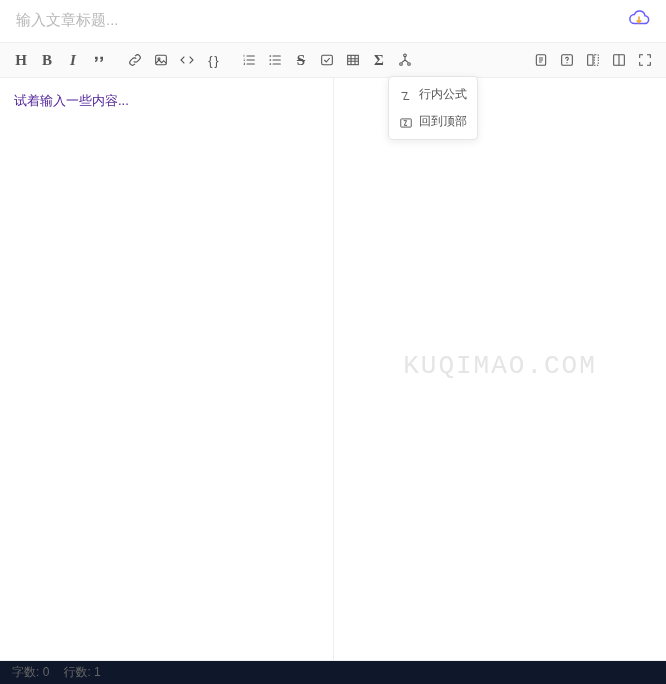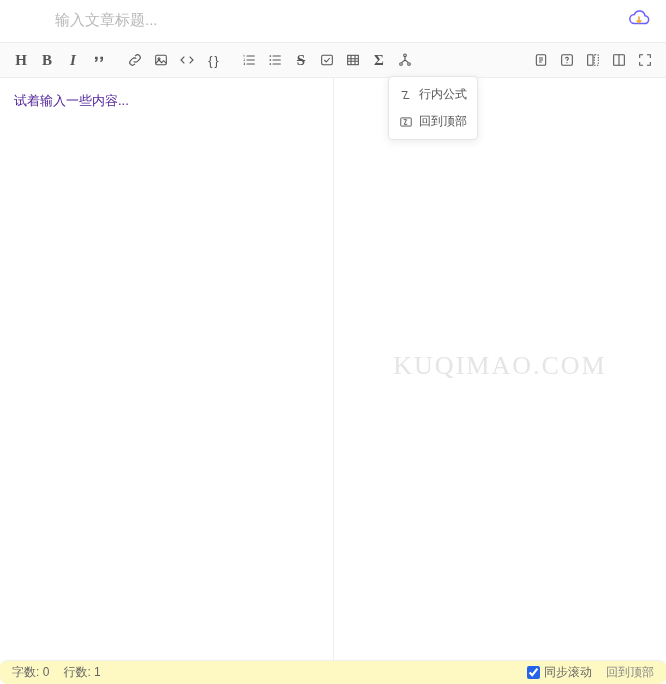--- a/index.html
+++ b/index.html
@@ -1,33 +1,33 @@
 <!DOCTYPE html>
 <html><head>
 <meta charset="utf-8">
 <style>
   * { box-sizing: border-box; margin: 0; padding: 0; }
   body { font-family: -apple-system, BlinkMacSystemFont, "Segoe UI", Arial, sans-serif; font-size: 13px; color: #333; background: #fff; width: 666px; height: 684px; overflow: hidden; position: relative; }
-  .title-row { display: flex; align-items: center; padding: 4px 16px 8px 16px; height: 42px; margin-left: 39px; }
+  .title-row { display: flex; align-items: center; padding: 4px 16px 8px 16px; height: 42px; }
   .title-input { flex: 1; border: none; outline: none; font-size: 15px; color: #333; background: transparent; }
   .title-input::placeholder { color: #b8b8b8; }
   .save-icon { width: 22px; height: 22px; display: flex; align-items: center; justify-content: center; }
   .toolbar { display: flex; align-items: center; padding: 4px 8px; height: 36px; background: #fafafa; border-top: 1px solid #eee; border-bottom: 1px solid #eee; }
   .tbtn { width: 26px; height: 26px; display: flex; align-items: center; justify-content: center; color: #555; cursor: pointer; border-radius: 3px; }
   .tbtn svg { width: 16px; height: 16px; stroke: currentColor; fill: none; stroke-width: 1.6; }
   .tbtn .fillglyph { fill: currentColor; stroke: none; }
   .spacer { flex: 1; }
   .content { display: flex; height: calc(100% - 42px - 36px - 24px); }
   .editor { width: 50%; padding: 14px 14px; color: #4c1d95; font-size: 13px; overflow: auto; }
   .preview { width: 50%; border-left: 1px solid #eee; position: relative; }
-  .watermark { position: absolute; top: 50%; left: 50%; transform: translate(-50%, -18px); color: #e5e5e5; font-size: 26px; letter-spacing: 2px; font-family: Liberation Serif, serif; font-weight: 300; white-space: nowrap; user-select: none; }
+  .watermark { position: absolute; top: 50%; left: 50%; transform: translate(-50%, -18px); color: #e5e5e5; font-size: 26px; letter-spacing: 2px; font-family: Liberation Mono, monospace; font-weight: 300; white-space: nowrap; user-select: none; }
   .dropdown { position: absolute; top: 76px; left: 388px; background: #fff; border: 1px solid #e5e5e5; border-radius: 4px; box-shadow: 0 2px 8px rgba(0,0,0,0.08); padding: 4px 0; min-width: 76px; }
-  .ditem { display: flex; align-items: center; gap: 6px; padding: 5px 10px; font-size: 12px; color: #555; cursor: pointer; white-space: nowrap; }
+  .ditem { display: flex; align-items: flex-end; gap: 6px; padding: 5px 10px; font-size: 12px; color: #555; cursor: pointer; white-space: nowrap; }
   .ditem svg { width: 14px; height: 14px; stroke: currentColor; fill: none; stroke-width: 1.6; }
-  .statusbar { position: absolute; bottom: 0; left: 0; right: 0; height: 24px; display: flex; align-items: center; padding: 0 12px; font-size: 12px; color: #666; background: #fef9c3; border-top: 1px solid #f0f0f0; border-radius: 7px; }
+  .statusbar { position: absolute; bottom: 0; left: 0; right: 0; height: 24px; display: flex; align-items: center; padding: 0 12px; font-size: 12px; color: #666; background: #0f172a; border-top: 1px solid #f0f0f0; }
   .statusbar .sitem { margin-right: 14px; }
   .statusbar .right { margin-left: auto; display: flex; align-items: center; gap: 14px; }
   .sync { display: flex; align-items: center; gap: 4px; }
   .sync input { accent-color: #2563eb; }
   .toplink { color: #888; cursor: pointer; }
 </style>
 </head>
 <body>
 
 <div class="title-row">
@@ -158,20 +158,13 @@
         <rect x="3" y="5" width="18" height="14" rx="1"></rect>
         <path d="M8 8h5l-4 8h5"></path>
       </svg>
     <span>回到顶部</span>
   </div>
 </div>
 
 <div class="statusbar">
   <span class="sitem"><span>字数:</span> <span>0</span></span>
   <span class="sitem"><span>行数:</span> <span>1</span></span>
-  <div class="right">
-    <label class="sync">
-      <input type="checkbox" checked="" style="">
-      <span>同步滚动</span>
-    </label>
-    <span class="toplink">回到顶部</span>
-  </div>
 </div>
 
 </body></html>

